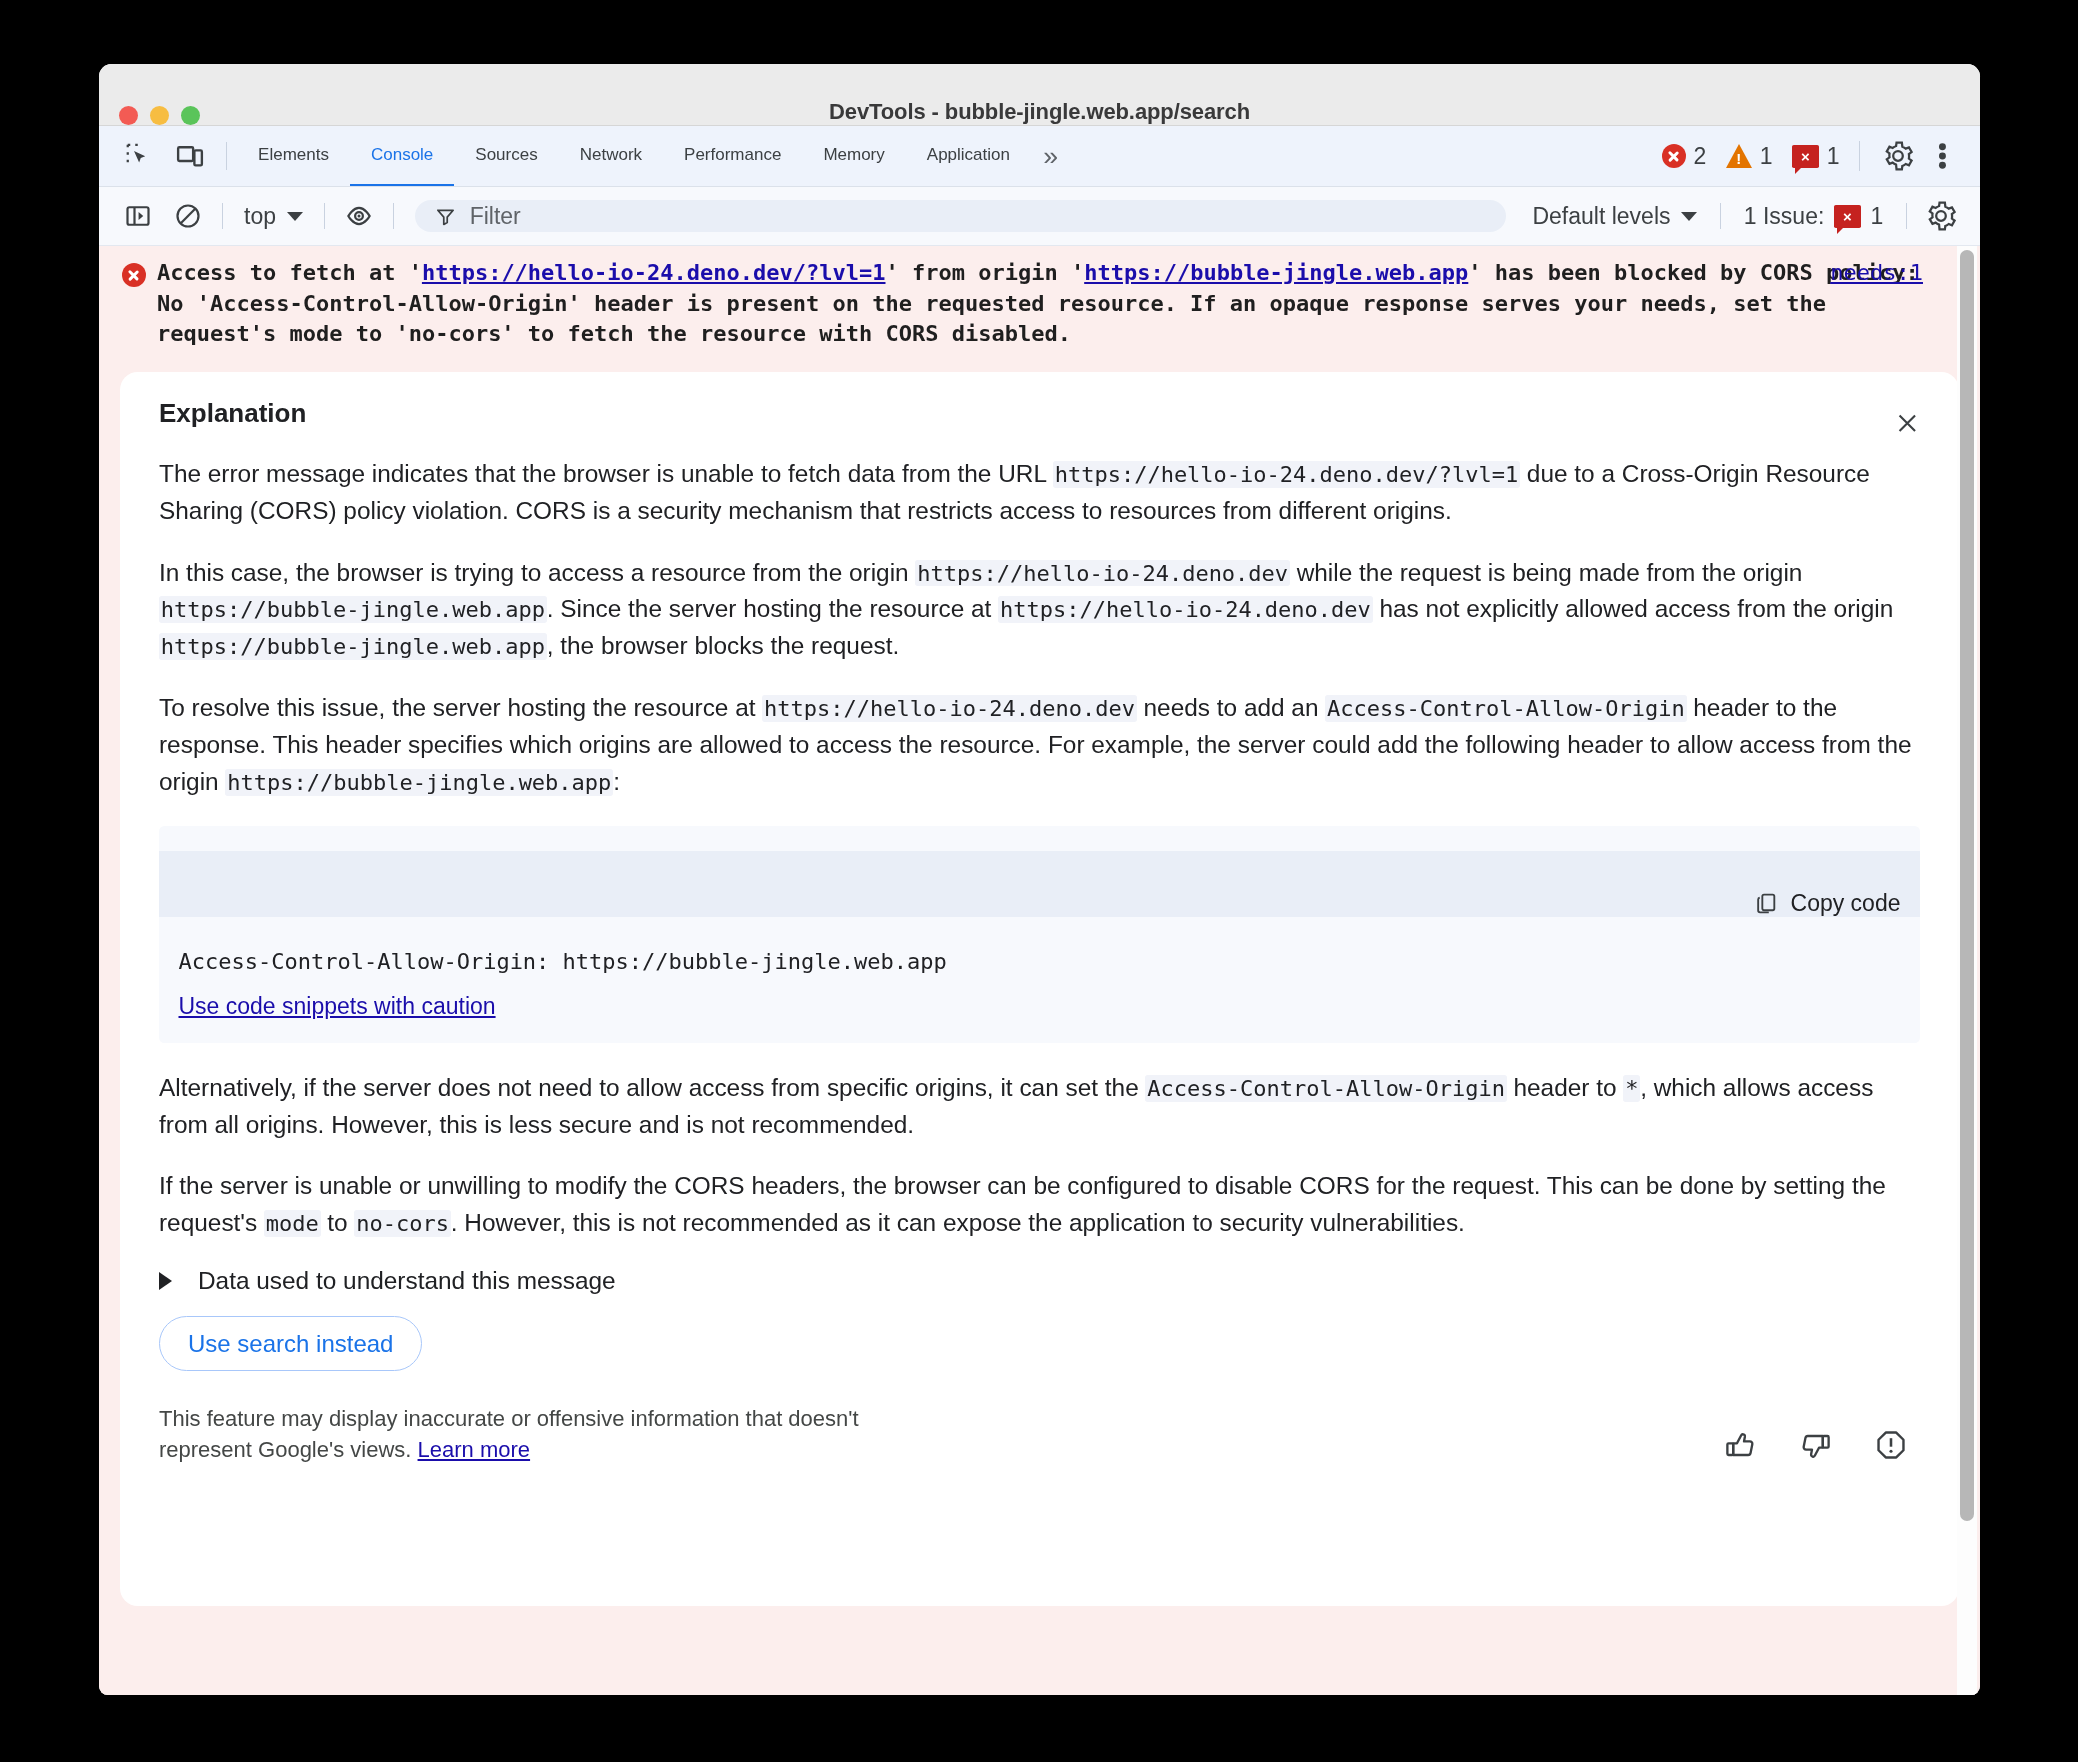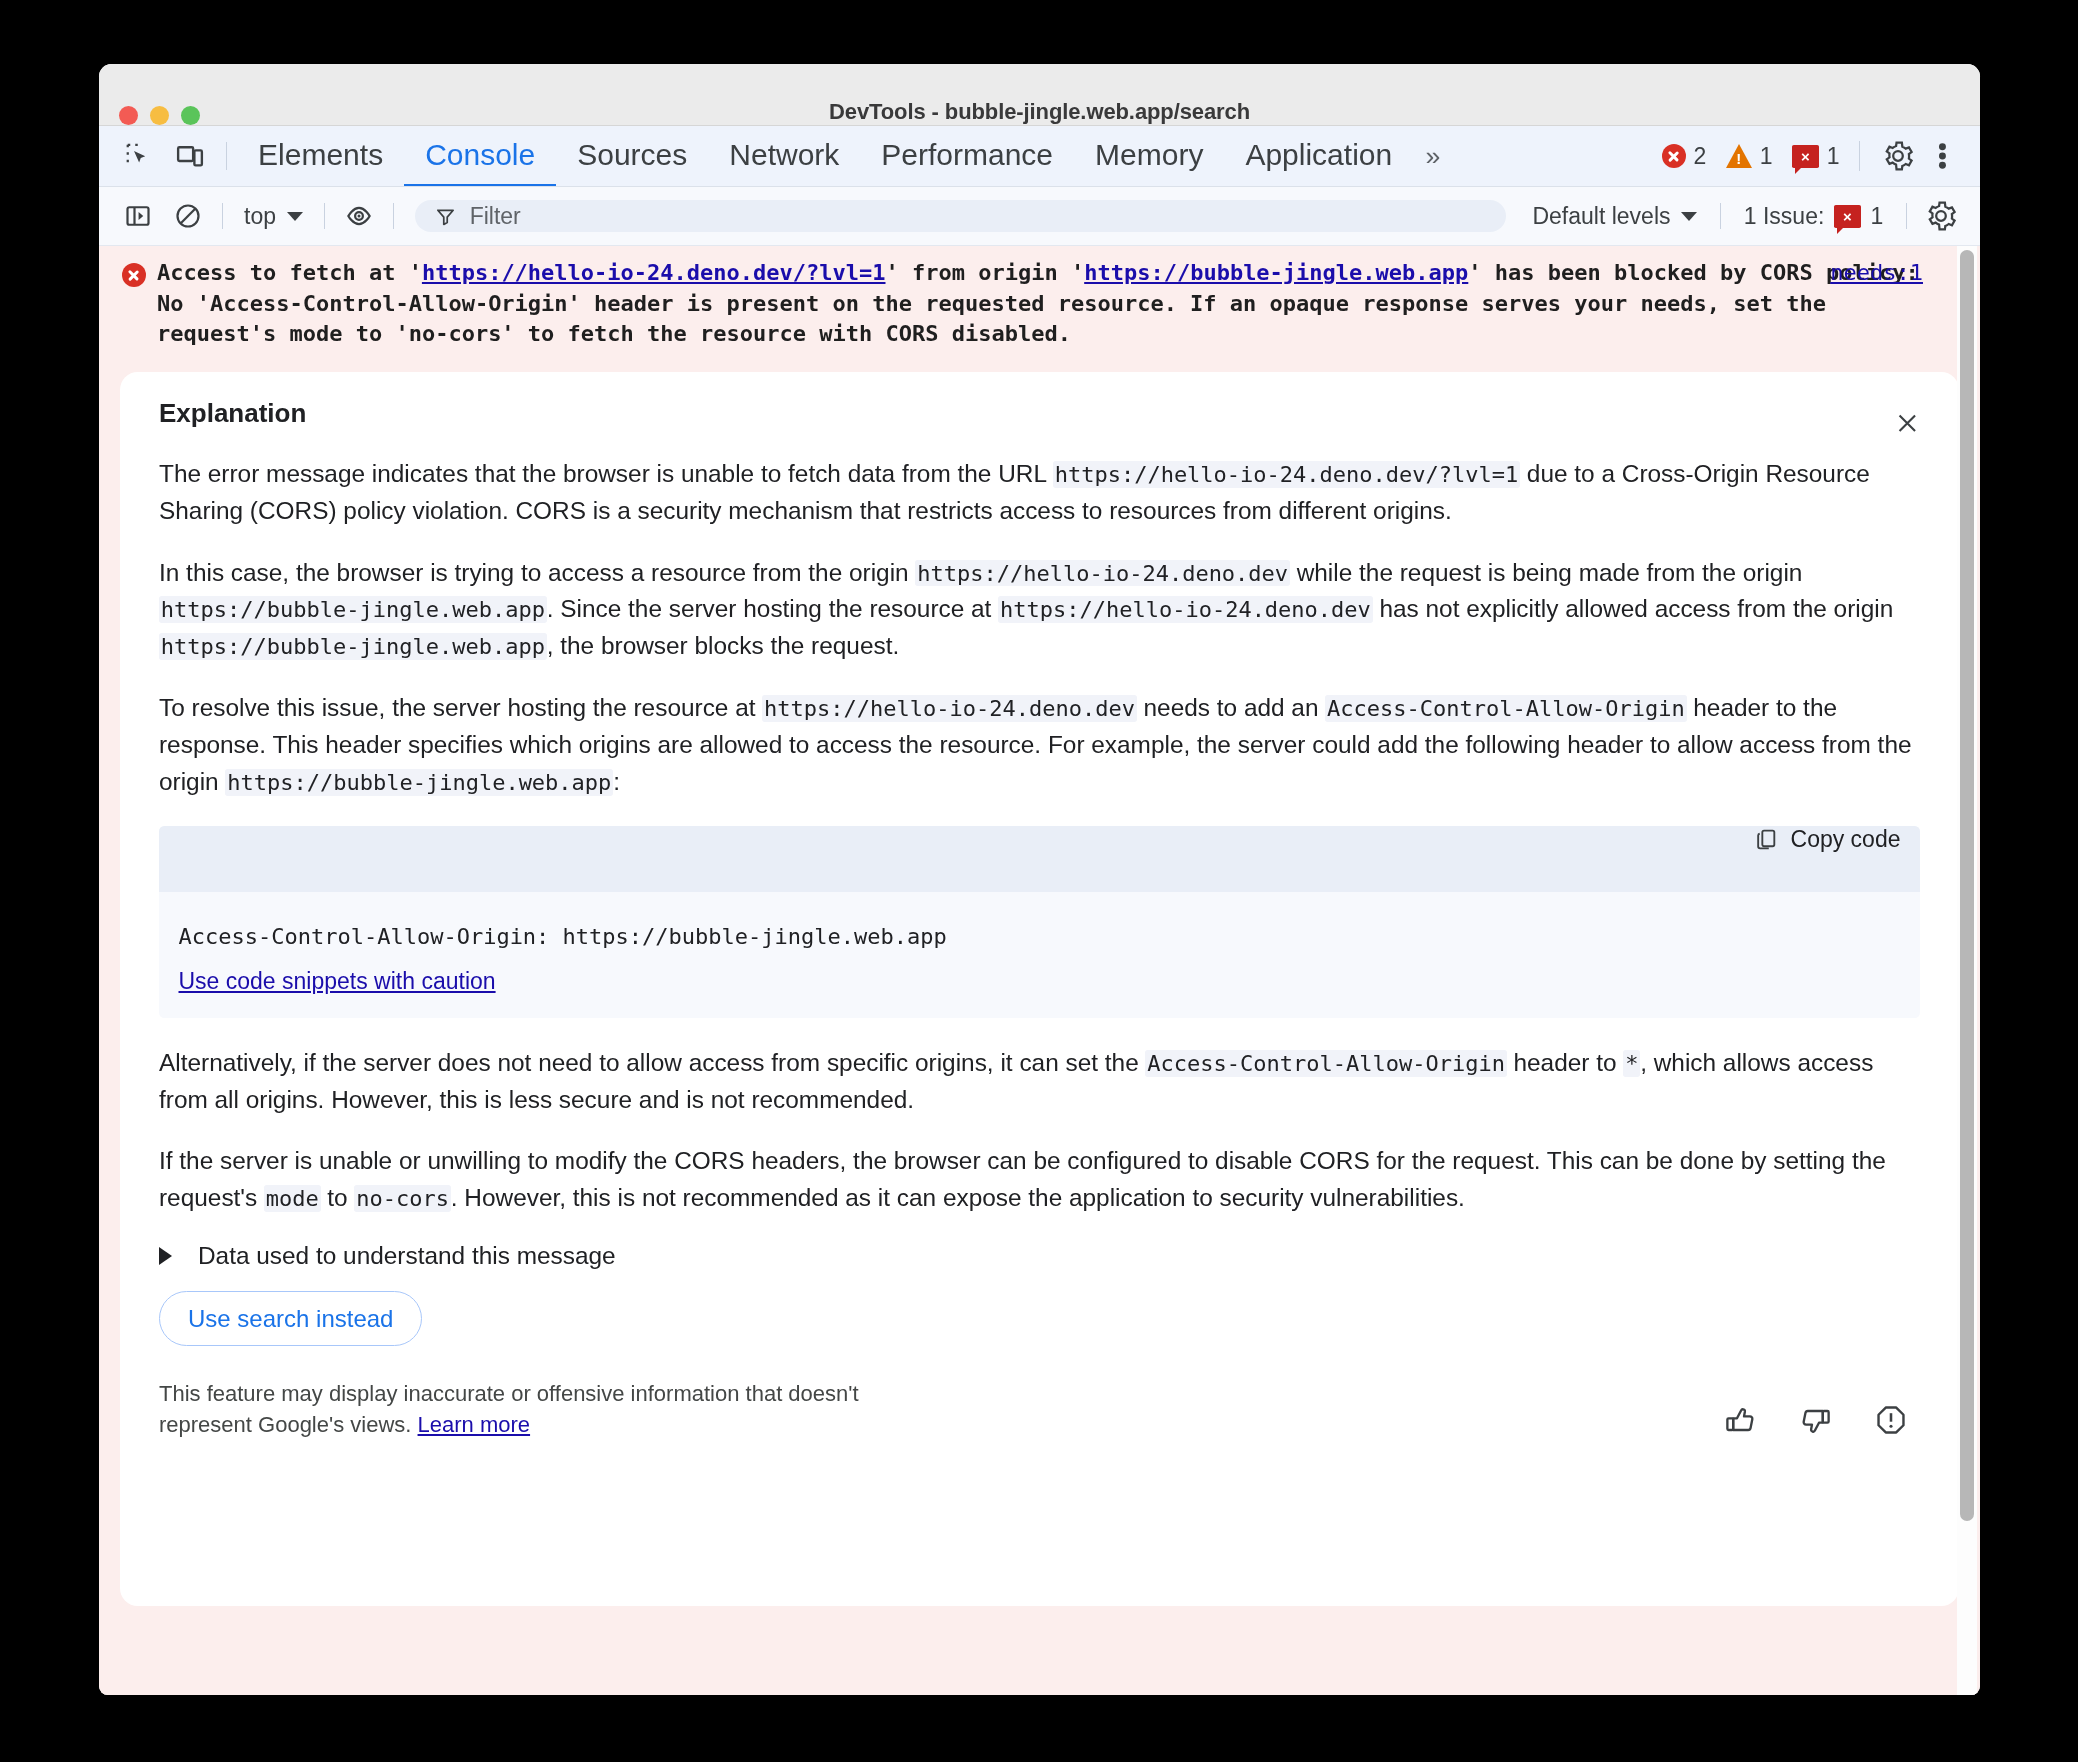--- a/index.html
+++ b/index.html
@@ -47,21 +47,21 @@
     display: flex; align-items: stretch;
     padding-left: 14px;
   }
   .tool-ico {
     width: 51px; display: flex; align-items: center; justify-content: center;
     cursor: pointer;
   }
   .vdiv { width: 0.9px; background: #c9d2e0; margin: 16px 10.6px; }
   .tab {
     display: flex; align-items: center; padding: 10px 21px;
-    font-size: 30px; color: #3c4043; cursor: pointer;
+    font-size: 17px; color: #3c4043; cursor: pointer;
     border-bottom: 2.7px solid transparent;
     white-space: nowrap;
   }
   .tab.active { color: #1a73e8; border-bottom-color: #1a73e8; }
   .chev-more {
     display: flex; align-items: center; padding: 0 12.4px;
     color: #5f6368; font-size: 26.6px; cursor: pointer;
   }
   #tabstrip-right {
     margin-left: auto; display: flex; align-items: center; padding-right: 17.7px;
@@ -207,22 +207,23 @@
   
   #codeblock {
     background: #f7f9fd;
     border-radius: 5.3px;
     margin: 5.3px 0 26.6px 0;
     overflow: hidden;
   }
   #code-head {
     background: #e9eef7;
     height: 66px;
-    display:flex; align-items:flex-start; justify-content:flex-end;
+    display:flex; align-items:flex-end; justify-content:flex-end;
     padding-right: 19.5px;
+    margin-top: 25px;
   }
   #copy-code {
     display:flex; align-items:center; gap: 11.5px;
     font-size: 23px; color:#202124; cursor:pointer;
   }
   #code-body { padding: 32px 19.5px 23px 19.5px; }
   #code-text {
     font-family: "DejaVu Sans Mono", monospace;
     font-size: 22px; color:#202124;
     margin-bottom: 19.5px;

